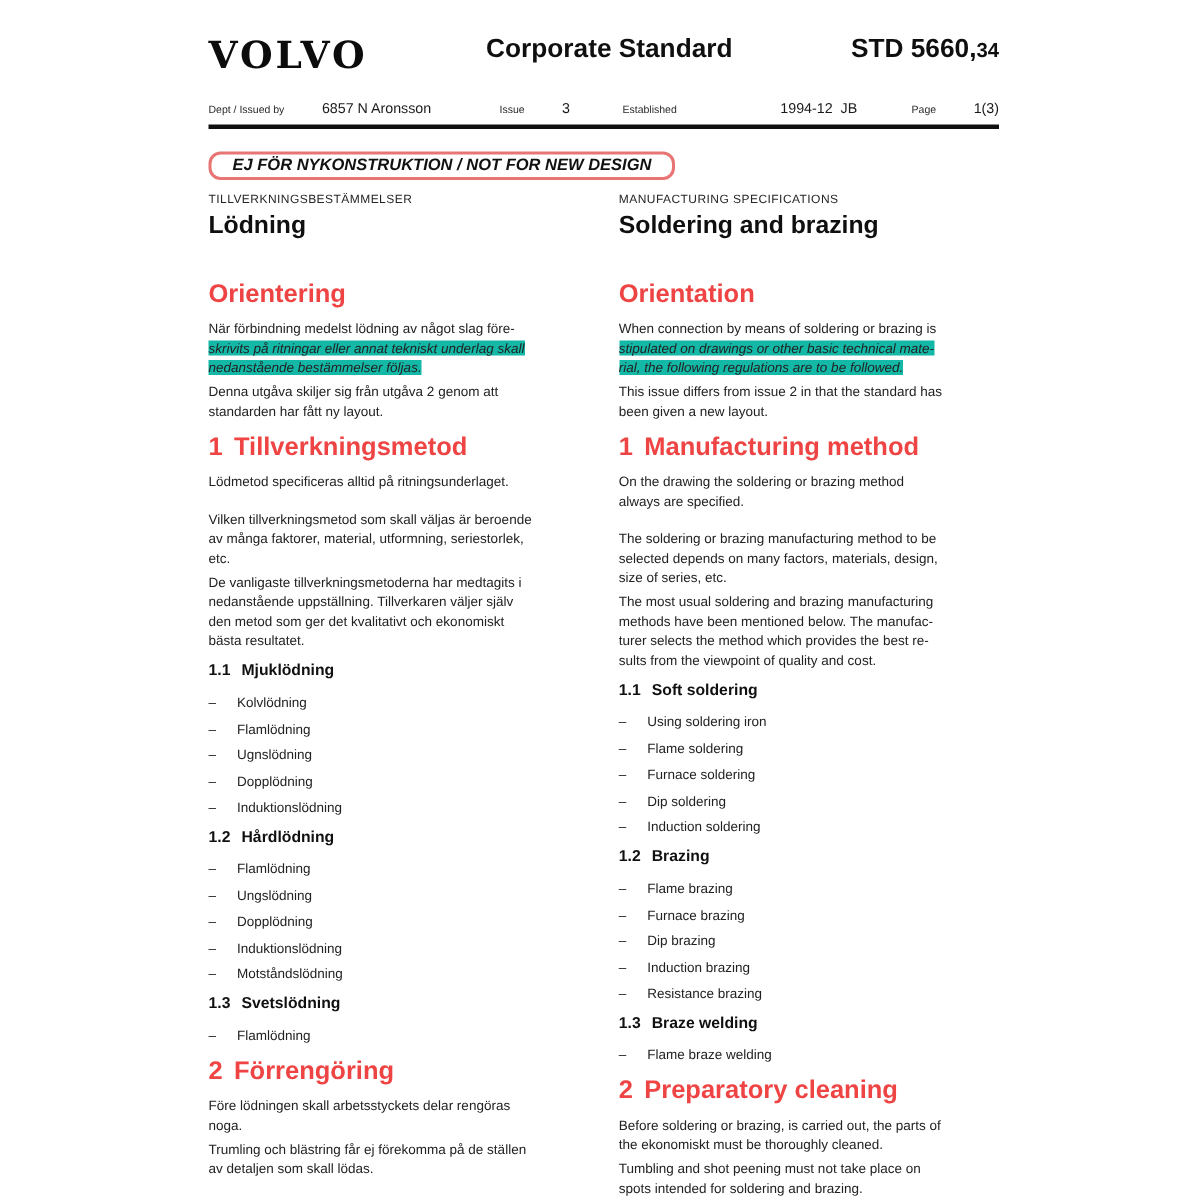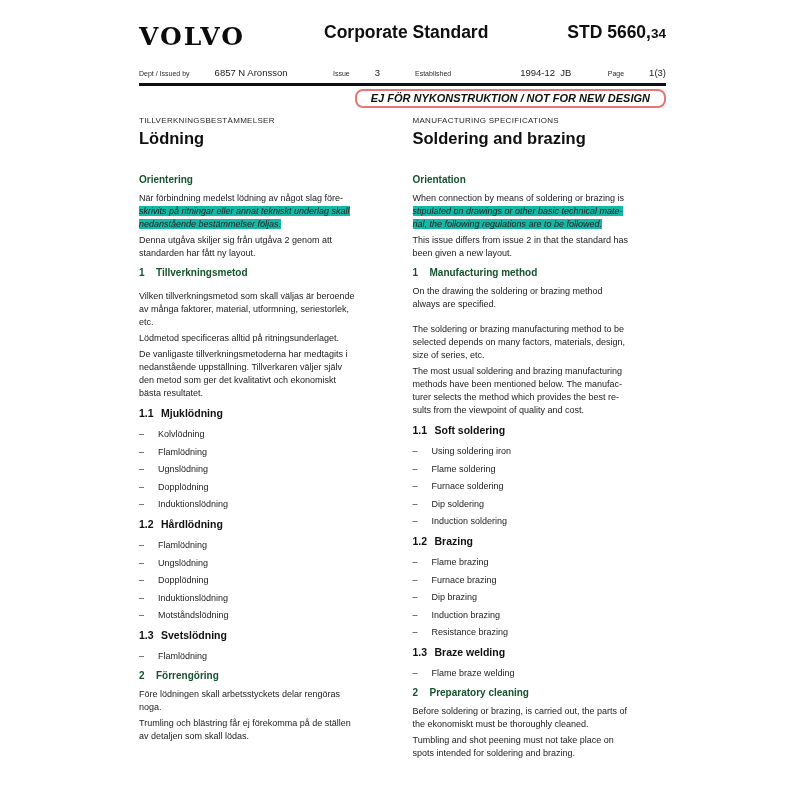--- a/index.html
+++ b/index.html
@@ -24,34 +24,34 @@
   .meta .grp{display:flex;align-items:baseline;}
   .meta .g1{width:194px;}
   .meta .g2{width:82px;}
   .meta .g3{width:186px;gap:44px;}
   .meta .g4{flex:1;justify-content:flex-end;}
   .meta .lbl{font-size:7px;color:#2a2a2a;margin-right:7px;white-space:pre;}
   .meta .val{font-size:9.5px;color:#1a1a1a;white-space:pre;padding-left:18px;}
 
   .rule{height:3px;background:#101010;margin-top:5px;}
 
-  .notice-wrap{text-align:right;margin-top:2px;}
+  .notice-wrap{text-align:left;margin-top:14px;}
   .notice{
     display:inline-block;border:2px solid #e87474;border-radius:8px;
     padding:1px 14px 2px 14px;font-weight:bold;font-style:italic;
     font-size:11px;color:#111;background:#fff;
   }
 
   
   .cols{display:flex;gap:20px;margin-top:8px;}
   .col{flex:1;min-width:0;}
   .kicker{font-size:8px;letter-spacing:0.3px;color:#262626;white-space:nowrap;}
   .title{font-size:16.5px;font-weight:bold;margin-top:4px;margin-bottom:26px;color:#0f0f0f;white-space:nowrap;}
 
-  .h2{font-size:10px;font-weight:bold;margin-top:7px;margin-bottom:7px;color:#14532d;white-space:nowrap;}
+  .h2{font-size:17px;font-weight:bold;margin-top:7px;margin-bottom:7px;color:#ef4444;white-space:nowrap;}
   .h3{font-size:10.5px;font-weight:bold;margin-top:7px;margin-bottom:9px;color:#101010;white-space:nowrap;}
   .num2{display:inline-block;min-width:17px;}
   .num3{display:inline-block;min-width:22px;}
 
   .para{font-size:9px;line-height:13px;margin:0 0 3px 0;white-space:nowrap;color:#222;}
   .para.gap{margin-top:12px;}
   .line.hl{background:#14b8a6;font-style:italic;}
 
   .li{font-size:9px;line-height:13px;margin-bottom:4.5px;white-space:nowrap;color:#222;}
   .li .dash{display:inline-block;width:19px;}
@@ -94,22 +94,22 @@
 
   <div class="cols">
     <div class="col">
       <div class="kicker">TILLVERKNINGSBESTÄMMELSER</div>
       <div class="title">Lödning</div>
       <div>
           <div class="h2"><span>Orientering</span></div>
           <div class="para"><span class="line">När förbindning medelst lödning av något slag före-</span><br><span class="line hl">skrivits på ritningar eller annat tekniskt underlag skall</span><br><span class="line hl">nedanstående bestämmelser följas.</span></div>
           <div class="para"><span class="line">Denna utgåva skiljer sig från utgåva 2 genom att</span><br><span class="line">standarden har fått ny layout.</span></div>
           <div class="h2"><span class="num2">1</span><span>Tillverkningsmetod</span></div>
+          <div class="para"><span class="line">Lödmetod specificeras alltid på ritningsunderlaget.</span></div>
           <div class="para gap"><span class="line">Vilken tillverkningsmetod som skall väljas är beroende</span><br><span class="line">av många faktorer, material, utformning, seriestorlek,</span><br><span class="line">etc.</span></div>
-          <div class="para"><span class="line">Lödmetod specificeras alltid på ritningsunderlaget.</span></div>
           <div class="para"><span class="line">De vanligaste tillverkningsmetoderna har medtagits i</span><br><span class="line">nedanstående uppställning.  Tillverkaren väljer själv</span><br><span class="line">den metod som ger det kvalitativt och ekonomiskt</span><br><span class="line">bästa resultatet.</span></div>
           <div class="h3"><span class="num3">1.1</span><span>Mjuklödning</span></div>
           <div class="li"><span class="dash">–</span><span>Kolvlödning</span></div>
           <div class="li"><span class="dash">–</span><span>Flamlödning</span></div>
           <div class="li"><span class="dash">–</span><span>Ugnslödning</span></div>
           <div class="li"><span class="dash">–</span><span>Dopplödning</span></div>
           <div class="li"><span class="dash">–</span><span>Induktionslödning</span></div>
           <div class="h3"><span class="num3">1.2</span><span>Hårdlödning</span></div>
           <div class="li"><span class="dash">–</span><span>Flamlödning</span></div>
           <div class="li"><span class="dash">–</span><span>Ungslödning</span></div>

